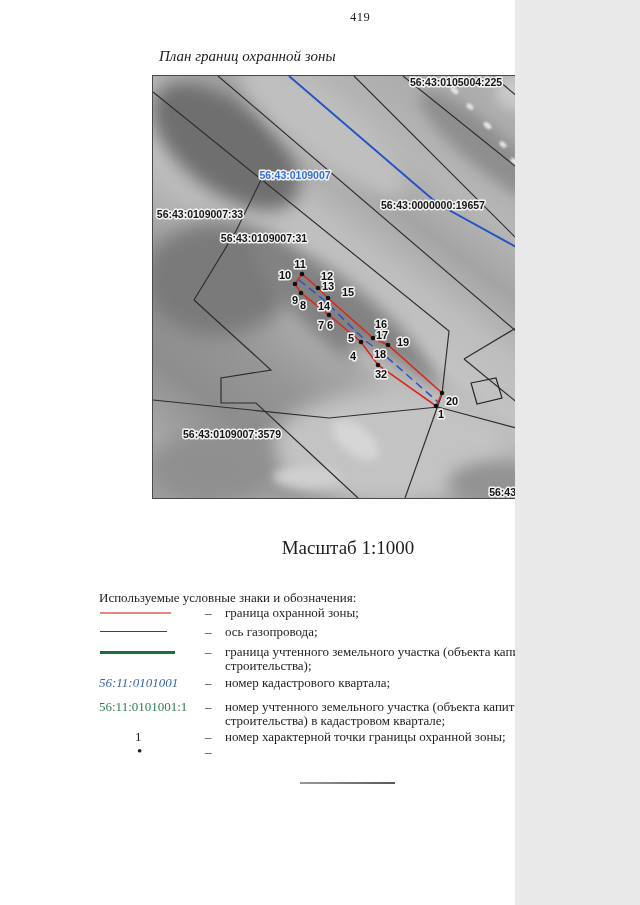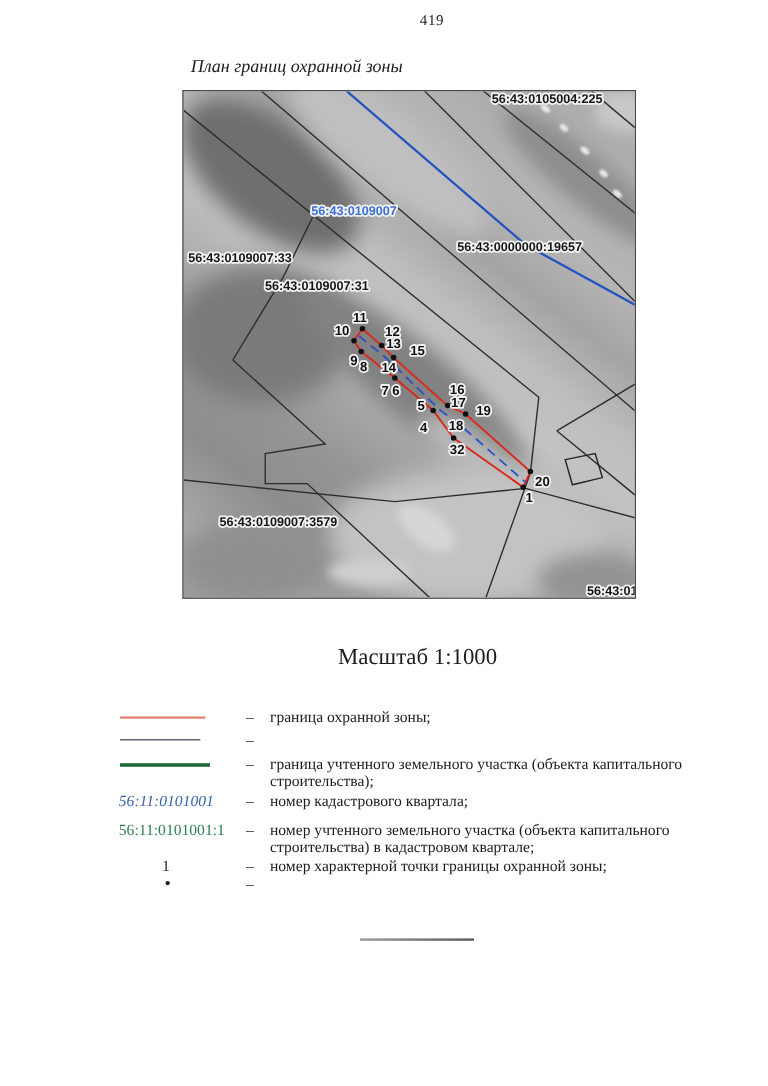--- a/index.html
+++ b/index.html
@@ -1,16 +1,16 @@
 <!DOCTYPE html>
 <html><head>
 <meta charset="utf-8">
 <style>
   html,body{margin:0;padding:0;background:#e9e9e9;}
-  .page{position:relative;width:640px;height:905px;background:#ffffff;overflow:hidden;
+  .page{position:relative;width:515px;height:905px;background:#ffffff;overflow:hidden;
         font-family:"Liberation Serif",serif;color:#1d1d1d;}
   .page-number{position:absolute;left:170px;top:10px;width:380px;text-align:center;
         font-size:12.5px;letter-spacing:.5px;}
   .doc-title{position:absolute;left:159px;top:48px;width:380px;text-align:left;font-size:15px;font-style:italic;}
   .map{position:absolute;left:152px;top:75px;width:376px;height:422px;
        border:1px solid #4a4a4a;overflow:hidden;background:#a5a5a5;}
   .photo{position:absolute;inset:0;
      background:linear-gradient(37deg,
        #a0a0a0 0%, #a9a9a9 9%, #8d8d8d 20%, #969696 30%, #a6a6a6 38%,
        #c3c3c3 50%, #bdbdbd 58%, #a4a4a4 67%, #b6b6b6 76%, #ababab 88%, #b2b2b2 100%);}
@@ -113,33 +113,35 @@
         <text x="47" y="142" text-anchor="middle" style="paint-order:stroke;stroke:#f2f2f2;stroke-width:3px;stroke-linejoin:round;font:700 10.5px 'Liberation Sans',sans-serif;fill:#151515;">56:43:0109007:33</text>
         <text x="111" y="166" text-anchor="middle" style="paint-order:stroke;stroke:#f2f2f2;stroke-width:3px;stroke-linejoin:round;font:700 10.5px 'Liberation Sans',sans-serif;fill:#151515;">56:43:0109007:31</text>
         <text x="79" y="362" text-anchor="middle" style="paint-order:stroke;stroke:#f2f2f2;stroke-width:3px;stroke-linejoin:round;font:700 10.5px 'Liberation Sans',sans-serif;fill:#151515;">56:43:0109007:3579</text>
         <text x="363" y="420" text-anchor="middle" style="paint-order:stroke;stroke:#f2f2f2;stroke-width:3px;stroke-linejoin:round;font:700 10.5px 'Liberation Sans',sans-serif;fill:#151515;">56:43:0106</text>
       </svg>
   </div>
 
   <div class="scale-line">Масштаб 1:1000</div>
 
   <div class="legend">
+    <div class="legend-header">Используемые условные знаки и обозначения:</div>
     <div id="legend-rows">
         <div class="legend-row" style="margin-top: 0px;">
           <div class="c1">
             <div class="swatch line-red"></div>
           </div>
           <div>–</div>
           <div>граница охранной зоны;</div>
         </div>
         <div class="legend-row" style="margin-top: 5px;">
           <div class="c1">
             <div class="swatch line-dark"></div>
           </div>
           <div>–</div>
+          <div>ось газопровода;</div>
         </div>
         <div class="legend-row" style="margin-top: 6px;">
           <div class="c1">
             <div class="swatch line-green"></div>
           </div>
           <div>–</div>
           <div>граница учтенного земельного участка (объекта капитального строительства);</div>
         </div>
         <div class="legend-row" style="margin-top: 3px;">
           <div class="c1"><span class="lbl-blue">56:11:0101001</span></div>

